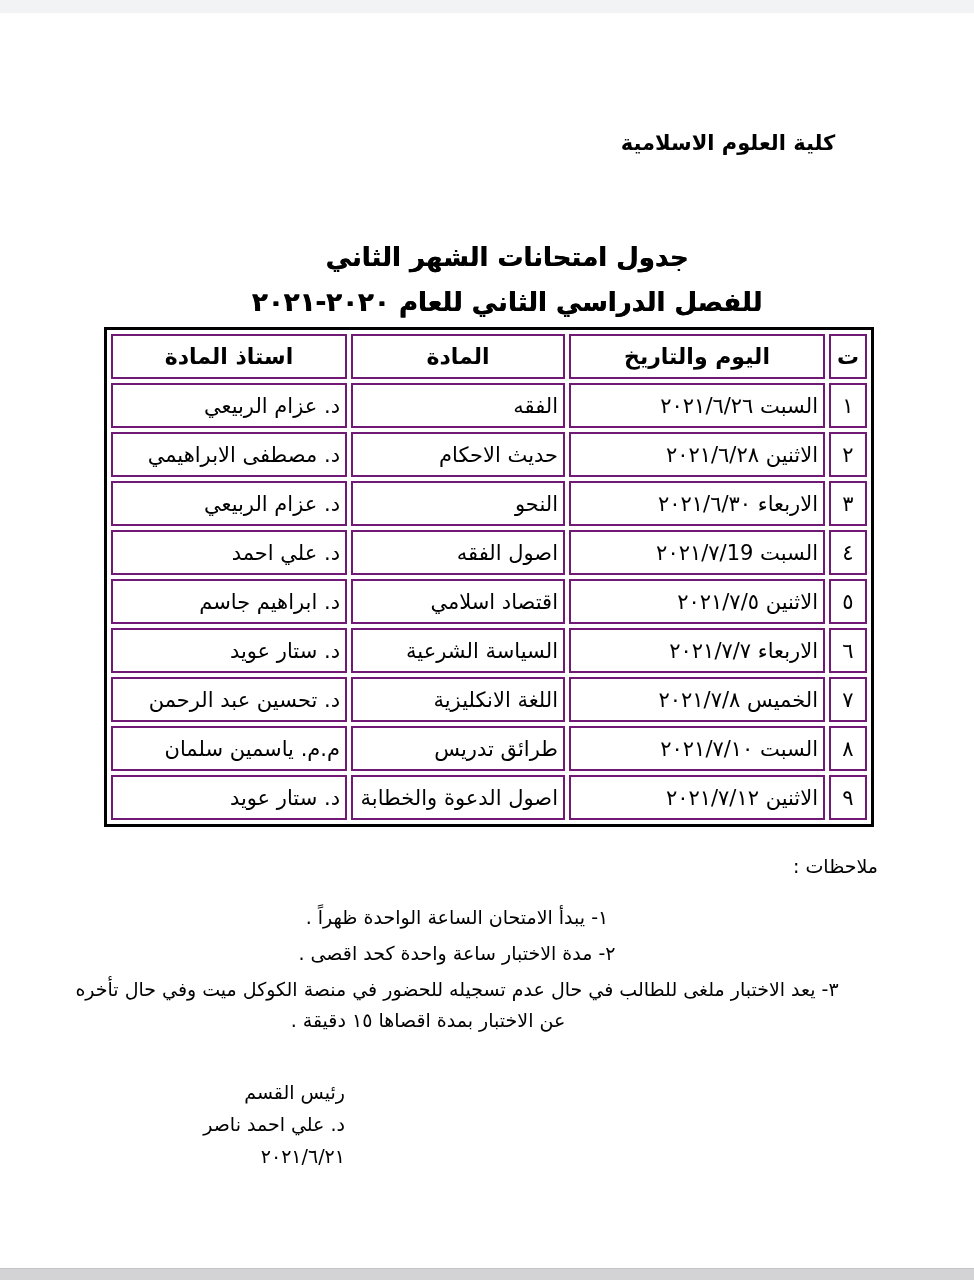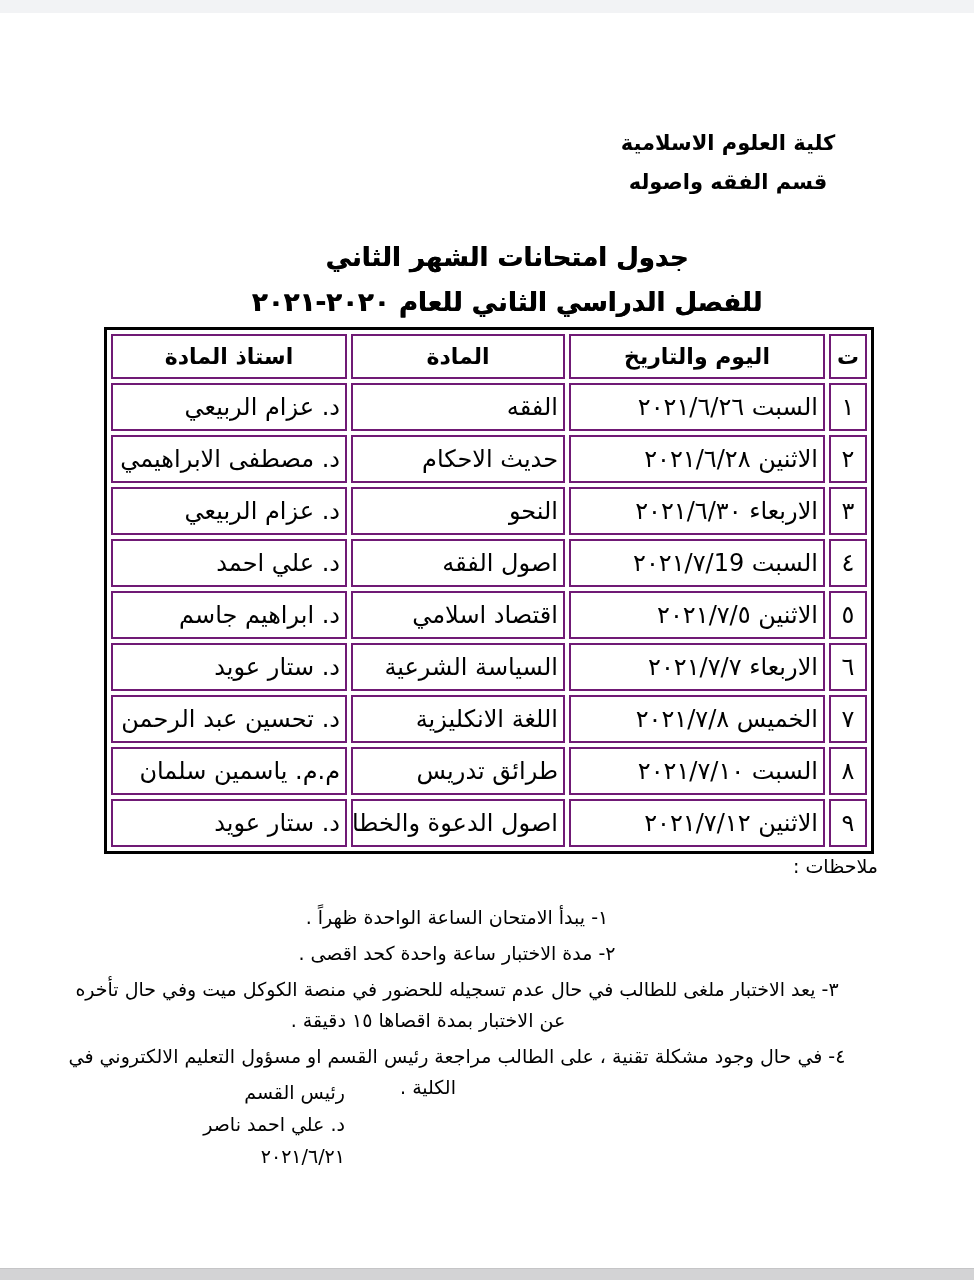--- a/index.html
+++ b/index.html
@@ -25,42 +25,41 @@
     position:absolute;top:327px;right:100px;
     width:770px;table-layout:fixed;
     border-collapse:separate;border-spacing:4px;
     border:3px solid #000;background:#fff;
   }
   table.exam th,table.exam td{
     box-sizing:border-box;border:2px solid #701a75;
     padding:8px 5px;vertical-align:middle;overflow:hidden;white-space:nowrap;
   }
   table.exam th{height:40px;font-size:22px;font-weight:bold;text-align:center;}
-  table.exam td{height:45px;font-size:24px;text-align:right;margin-left:20px;}
+  table.exam td{height:45px;font-size:21px;text-align:right;margin-left:20px;}
   table.exam td.c-no{text-align:center;}
   col.w-no{width:38px;}col.w-date{width:256px;}col.w-subj{width:214px;}col.w-teach{width:236px;}
 
   .notes{position:absolute;top:850px;right:96px;left:60px;font-size:19px;}
   .notes-heading{line-height:32px;margin-bottom:20px;}
   .note{margin:5px 24px 0 0;line-height:31px;padding-right:58px;text-indent:-58px;text-align:center;}
 
   .signature{
     position:absolute;top:1076px;left:160px;width:185px;
     text-align:right;font-size:19px;line-height:32px;
   }
 </style>
 </head>
 <body>
 
 <div class="strip-top"></div>
 <div class="strip-bottom"></div>
 
 <div class="org">
   <div>كلية العلوم الاسلامية</div>
-  <div>قسم الفقه واصوله</div>
 </div>
 
 <div class="titles">
   <div>جدول امتحانات الشهر الثاني</div>
   <div>للفصل الدراسي الثاني للعام ٢٠٢٠-٢٠٢١</div>
 </div>
 
 <table class="exam">
   <colgroup>
       <col class="w-no">
@@ -139,23 +138,19 @@
     <span>يبدأ الامتحان الساعة الواحدة ظهراً .</span>
   </div>
   <div class="note">
     <span>٢-</span>
     <span>مدة الاختبار ساعة واحدة كحد اقصى .</span>
   </div>
   <div class="note">
     <span>٣-</span>
     <span>يعد الاختبار ملغى للطالب في حال عدم تسجيله للحضور في منصة الكوكل ميت وفي حال تأخره عن الاختبار بمدة اقصاها ١٥ دقيقة .</span>
   </div>
-  <div class="note">
-    <span>٤-</span>
-    <span>في حال وجود مشكلة تقنية ، على الطالب مراجعة رئيس القسم او مسؤول التعليم الالكتروني في الكلية .</span>
-  </div>
 </div>
 
 <div class="signature">
   <div>رئيس القسم</div>
   <div>د. علي احمد ناصر</div>
   <div>٢٠٢١/٦/٢١</div>
 </div>
 
 </body></html>

